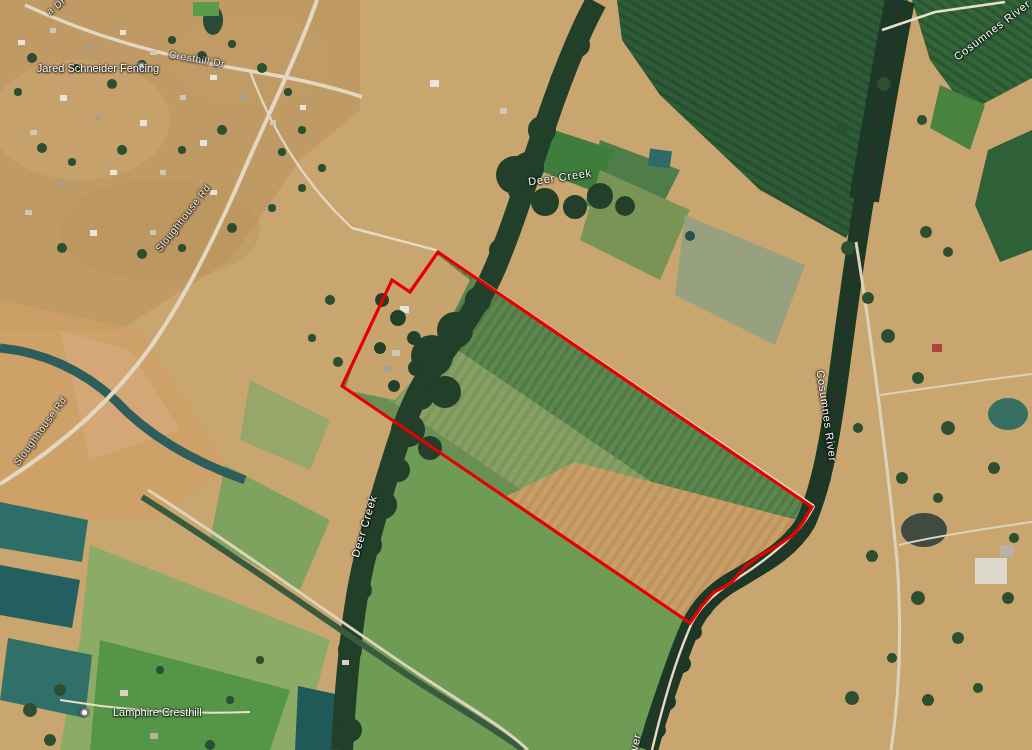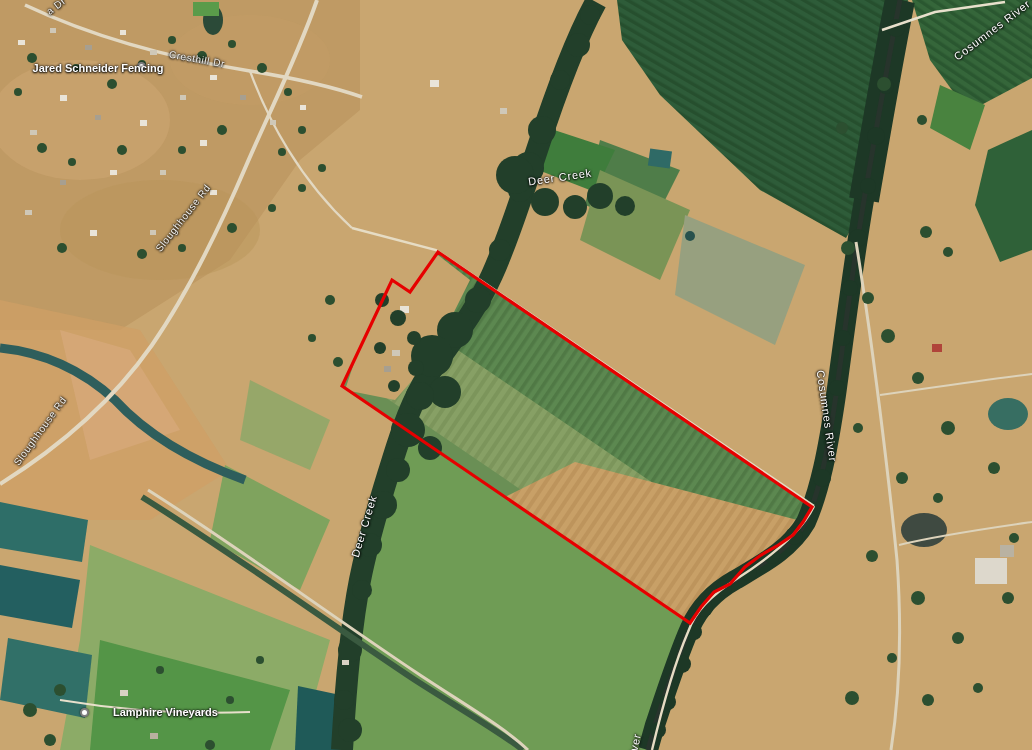--- a/index.html
+++ b/index.html
@@ -9,21 +9,21 @@
     font-family:"Liberation Sans",sans-serif;
     cursor:grab;
   }
   .map svg{position:absolute;left:0;top:0;}
   .lbl{
     position:absolute;color:#fff;white-space:nowrap;pointer-events:none;
     text-shadow:0 0 2px rgba(0,0,0,.95),0 0 3px rgba(0,0,0,.85),0 1px 2px rgba(0,0,0,.8);
   }
   .road-lbl{font-size:10px;letter-spacing:.6px;color:#f4f2ee;}
   .water-lbl{font-size:11px;letter-spacing:.8px;color:#ffffff;}
-  .poi-lbl{font-size:11px;font-weight:bold;color:#ffffff;pointer-events:auto;cursor:pointer;padding-left:20px;}
+  .poi-lbl{font-size:11px;font-weight:normal;color:#ffffff;pointer-events:auto;cursor:pointer;padding-left:20px;}
   .poi-dot{
     position:absolute;width:9px;height:9px;border-radius:50%;
     background:#fff;border:2px solid #7d7d7d;box-sizing:border-box;
     box-shadow:0 0 2px rgba(0,0,0,.7);cursor:pointer;
   }
   .ctr{transform:translate(-50%,-50%);}
 </style>
 </head>
 <body>
 
@@ -295,15 +295,15 @@
 
 <span class="lbl water-lbl ctr" style="left:364px;top:526px;transform:translate(-50%,-50%) rotate(-73deg);">Deer Creek</span>
 
 <span class="lbl water-lbl ctr" style="left:992px;top:30px;transform:translate(-50%,-50%) rotate(-37deg);">Cosumnes River</span>
 
 <span class="lbl water-lbl ctr" style="left:827px;top:416px;transform:translate(-50%,-50%) rotate(82deg);">Cosumnes River</span>
 
 <span class="lbl water-lbl ctr" style="left:634px;top:748px;transform:translate(-50%,-50%) rotate(-78deg);">River</span>
 
 <span class="poi-dot" style="left:80px;top:708px;"></span>
-<span class="lbl poi-lbl" style="left:93px;top:706px;">Lamphire Vineyards</span>
+<span class="lbl poi-lbl" style="left:93px;top:706px;">Lamphire Cresthill</span>
 
 </div>
 
 </body></html>

